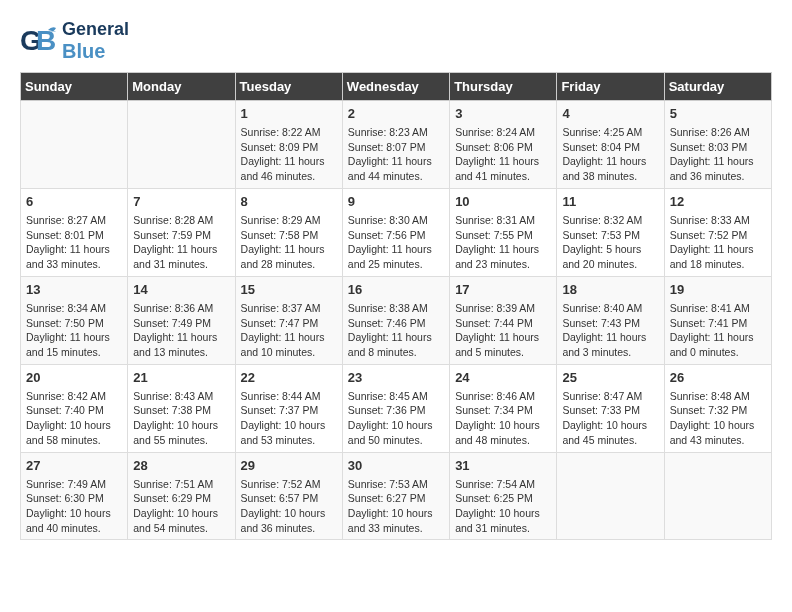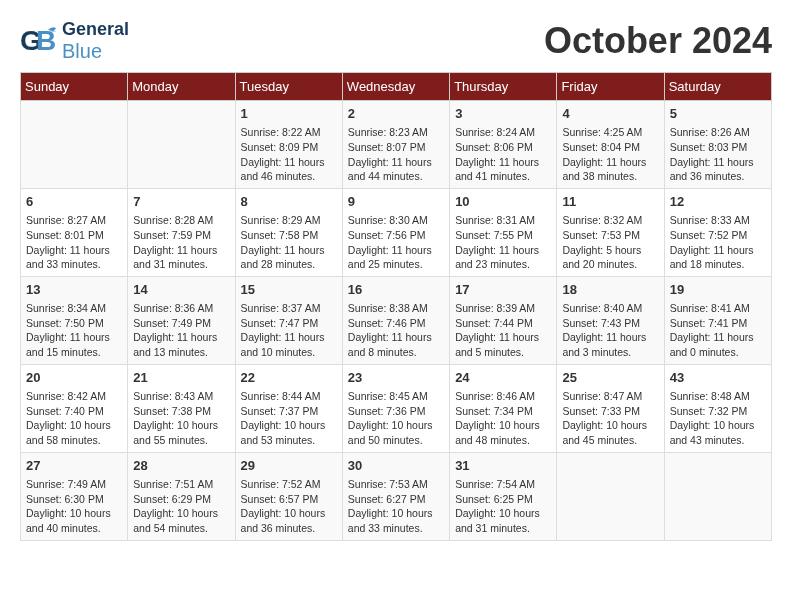--- a/index.html
+++ b/index.html
@@ -32,26 +32,26 @@
     .location {
       font-size: 16px;
       color: #555;
     }
     table {
       width: 100%;
       border-collapse: collapse;
       font-size: 11px;
     }
     thead tr th {
-      background-color: #7f1d1d;
+      background-color: #404040;
       color: white;
       padding: 6px 4px;
       text-align: left;
       font-size: 13px;
-      font-weight: normal;
+      font-weight: bold;
       border: 1px solid #ccc;
     }
     tbody tr td {
       vertical-align: top;
       padding: 4px 5px;
       border: 1px solid #ddd;
       width: 107px;
       min-height: 70px;
       color: #333;
       line-height: 1.4;
@@ -82,26 +82,25 @@
       <div style="position:relative;width:38px;height:38px;">
         <svg width="38" height="38" viewBox="0 0 38 38">
           <text x="0" y="28" font-size="28" font-weight="bold" fill="#1a3a5c">G</text>
           <text x="16" y="28" font-size="28" font-weight="bold" fill="#4a90c4">B</text>
 
           <path d="M28 8 Q32 4 36 6 Q34 10 30 10 Q34 8 36 10" fill="#4a90c4"></path>
         </svg>
       </div>
       <div>
         <div style="font-size:18px;font-weight:bold;color:#1a3a5c;line-height:1.1;">General</div>
-        <div style="font-size:20px;font-weight:normal;color:#4a90c4;line-height:1.1;">Blue</div>
+        <div style="font-size:20px;font-weight:bold;color:#4a90c4;line-height:1.1;">Blue</div>
       </div>
     </div>
   </div>
   <div class="title-block">
-    <div class="month-title">October 2024</div>
   </div>
 </div>
 
 <table>
   <thead>
     <tr id="header-row">
     <th>Sunday</th>
         <th>Monday</th>
         <th>Tuesday</th>
         <th>Wednesday</th>
@@ -264,21 +263,21 @@
           <div class="cell-content">Sunset: 7:34 PM</div>
           <div class="cell-content">Daylight: 10 hours and 48 minutes.</div>
         </td>
         <td>
           <span class="day-num">25</span>
           <div class="cell-content">Sunrise: 8:47 AM</div>
           <div class="cell-content">Sunset: 7:33 PM</div>
           <div class="cell-content">Daylight: 10 hours and 45 minutes.</div>
         </td>
         <td>
-          <span class="day-num">43</span>
+          <span class="day-num">26</span>
           <div class="cell-content">Sunrise: 8:48 AM</div>
           <div class="cell-content">Sunset: 7:32 PM</div>
           <div class="cell-content">Daylight: 10 hours and 43 minutes.</div>
         </td>
       </tr>
       <tr>
         <td>
           <span class="day-num">27</span>
           <div class="cell-content">Sunrise: 7:49 AM</div>
           <div class="cell-content">Sunset: 6:30 PM</div>

